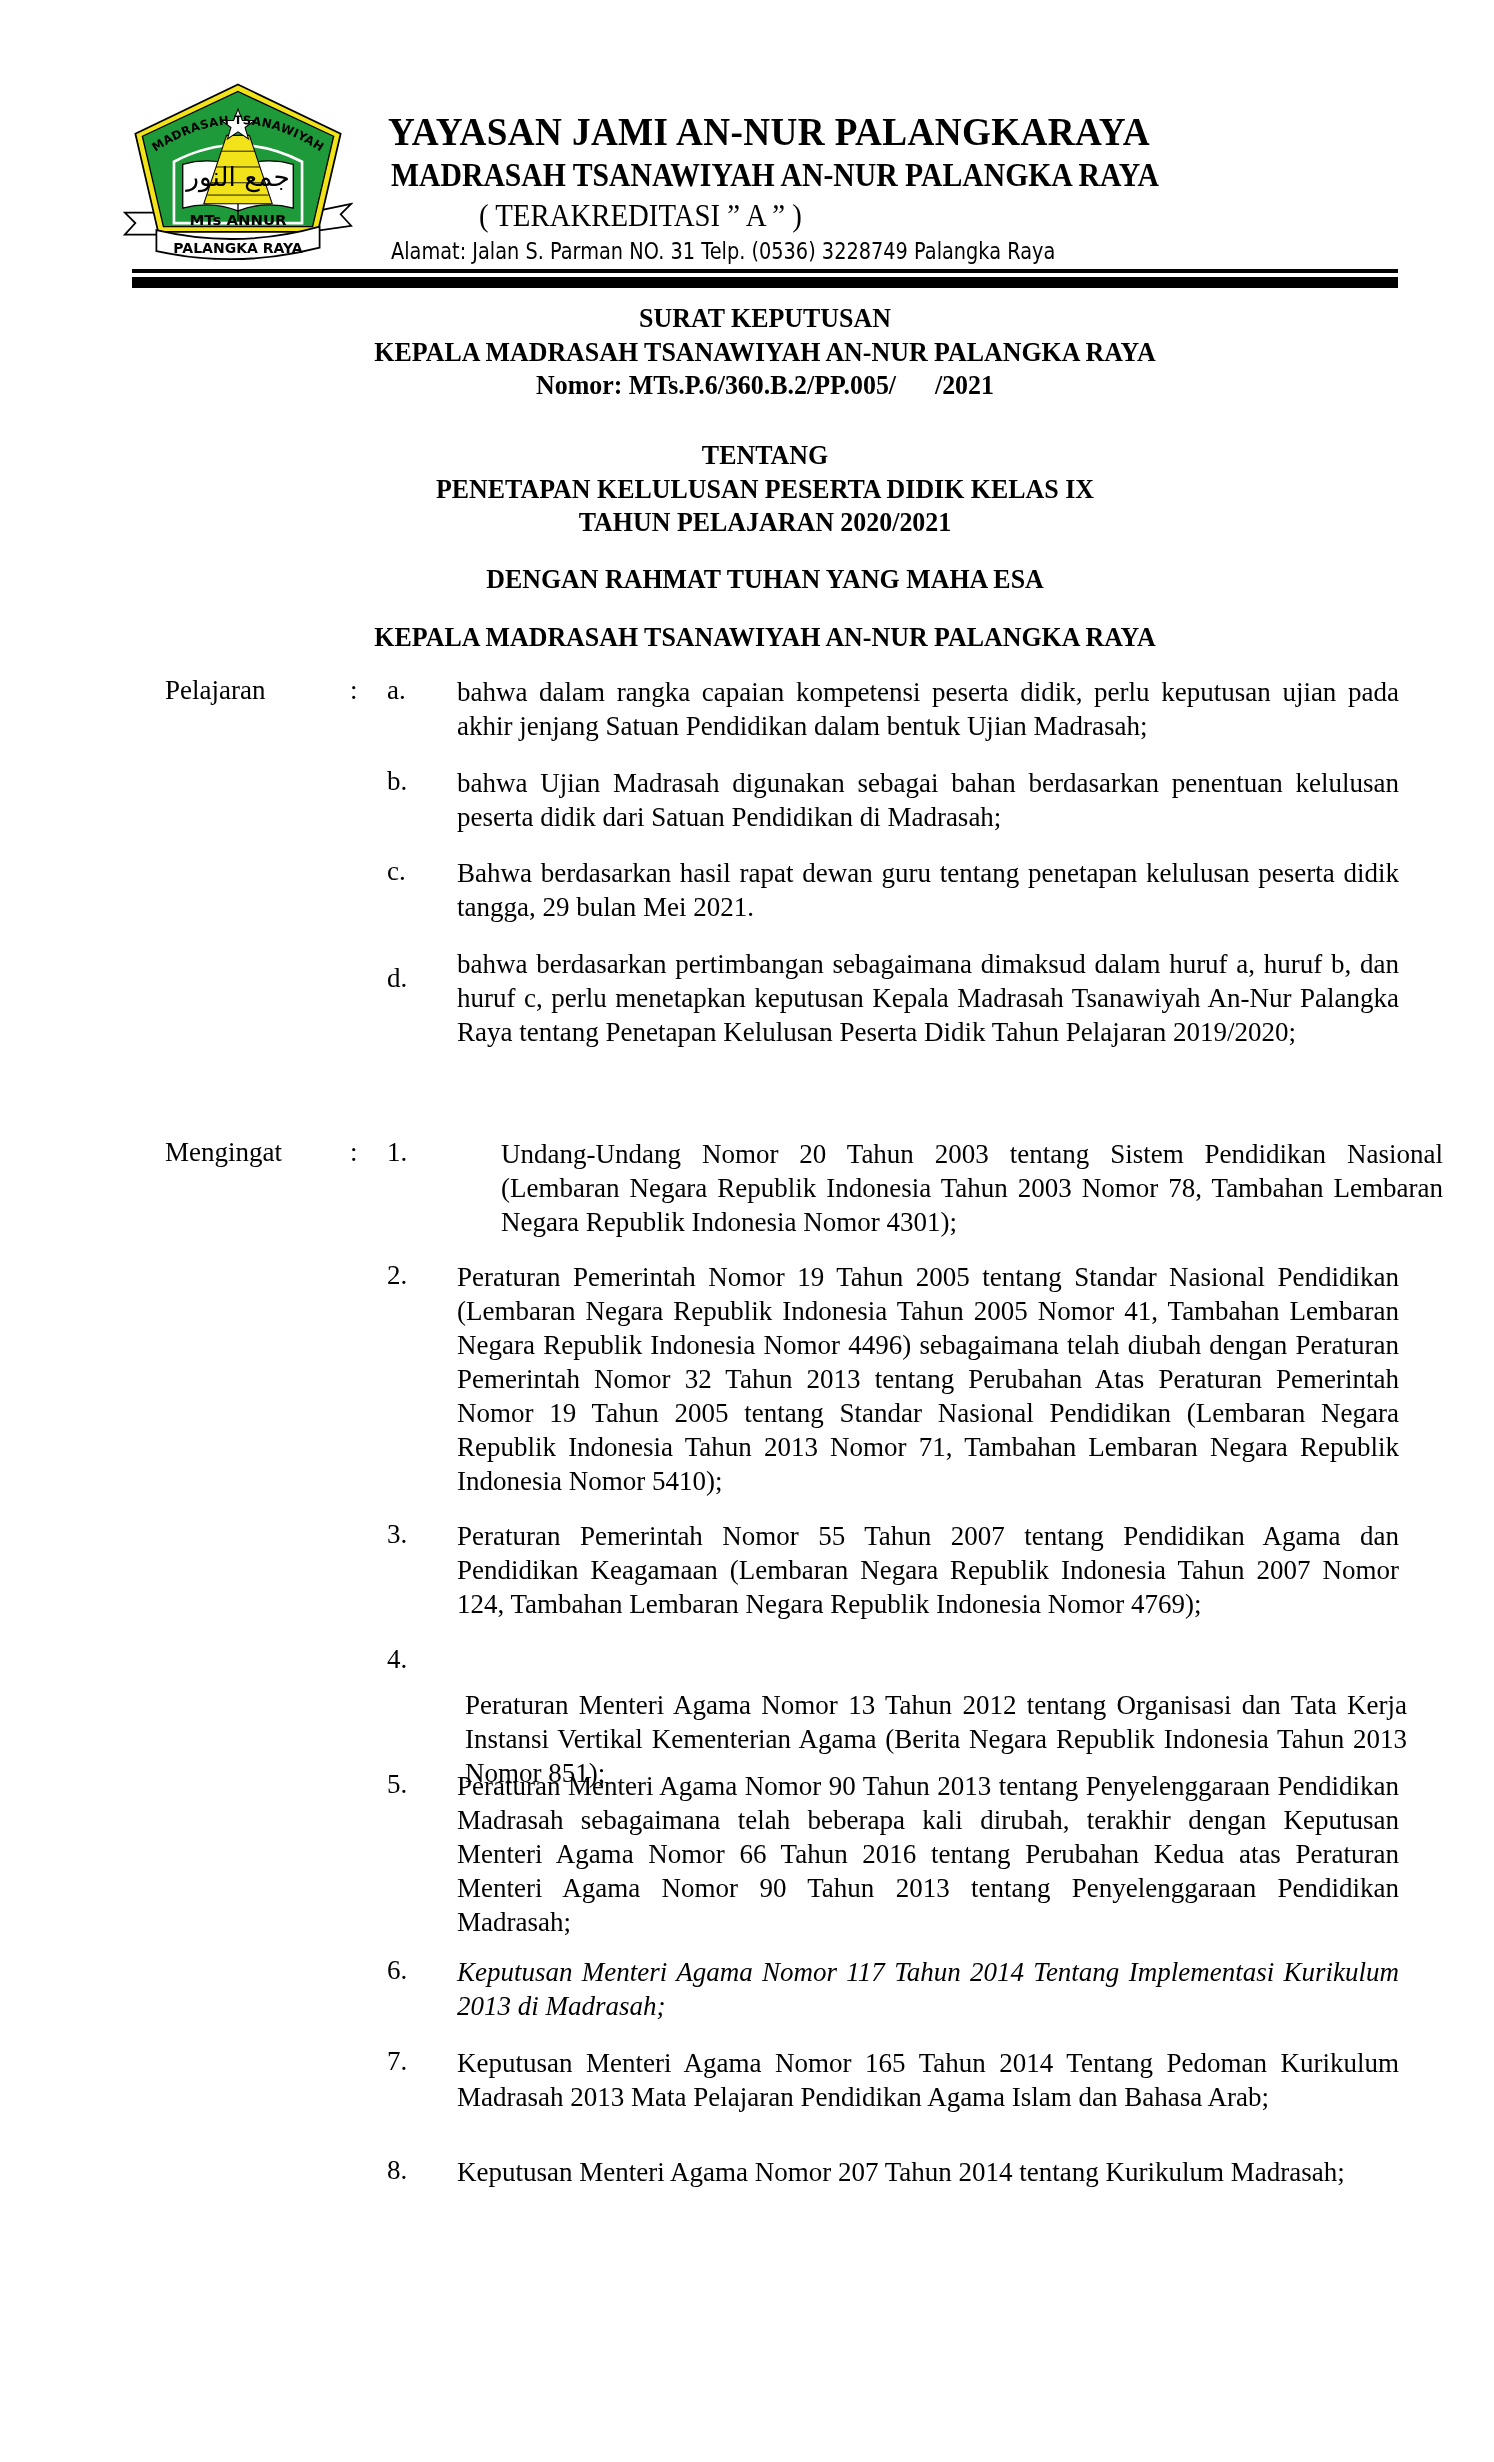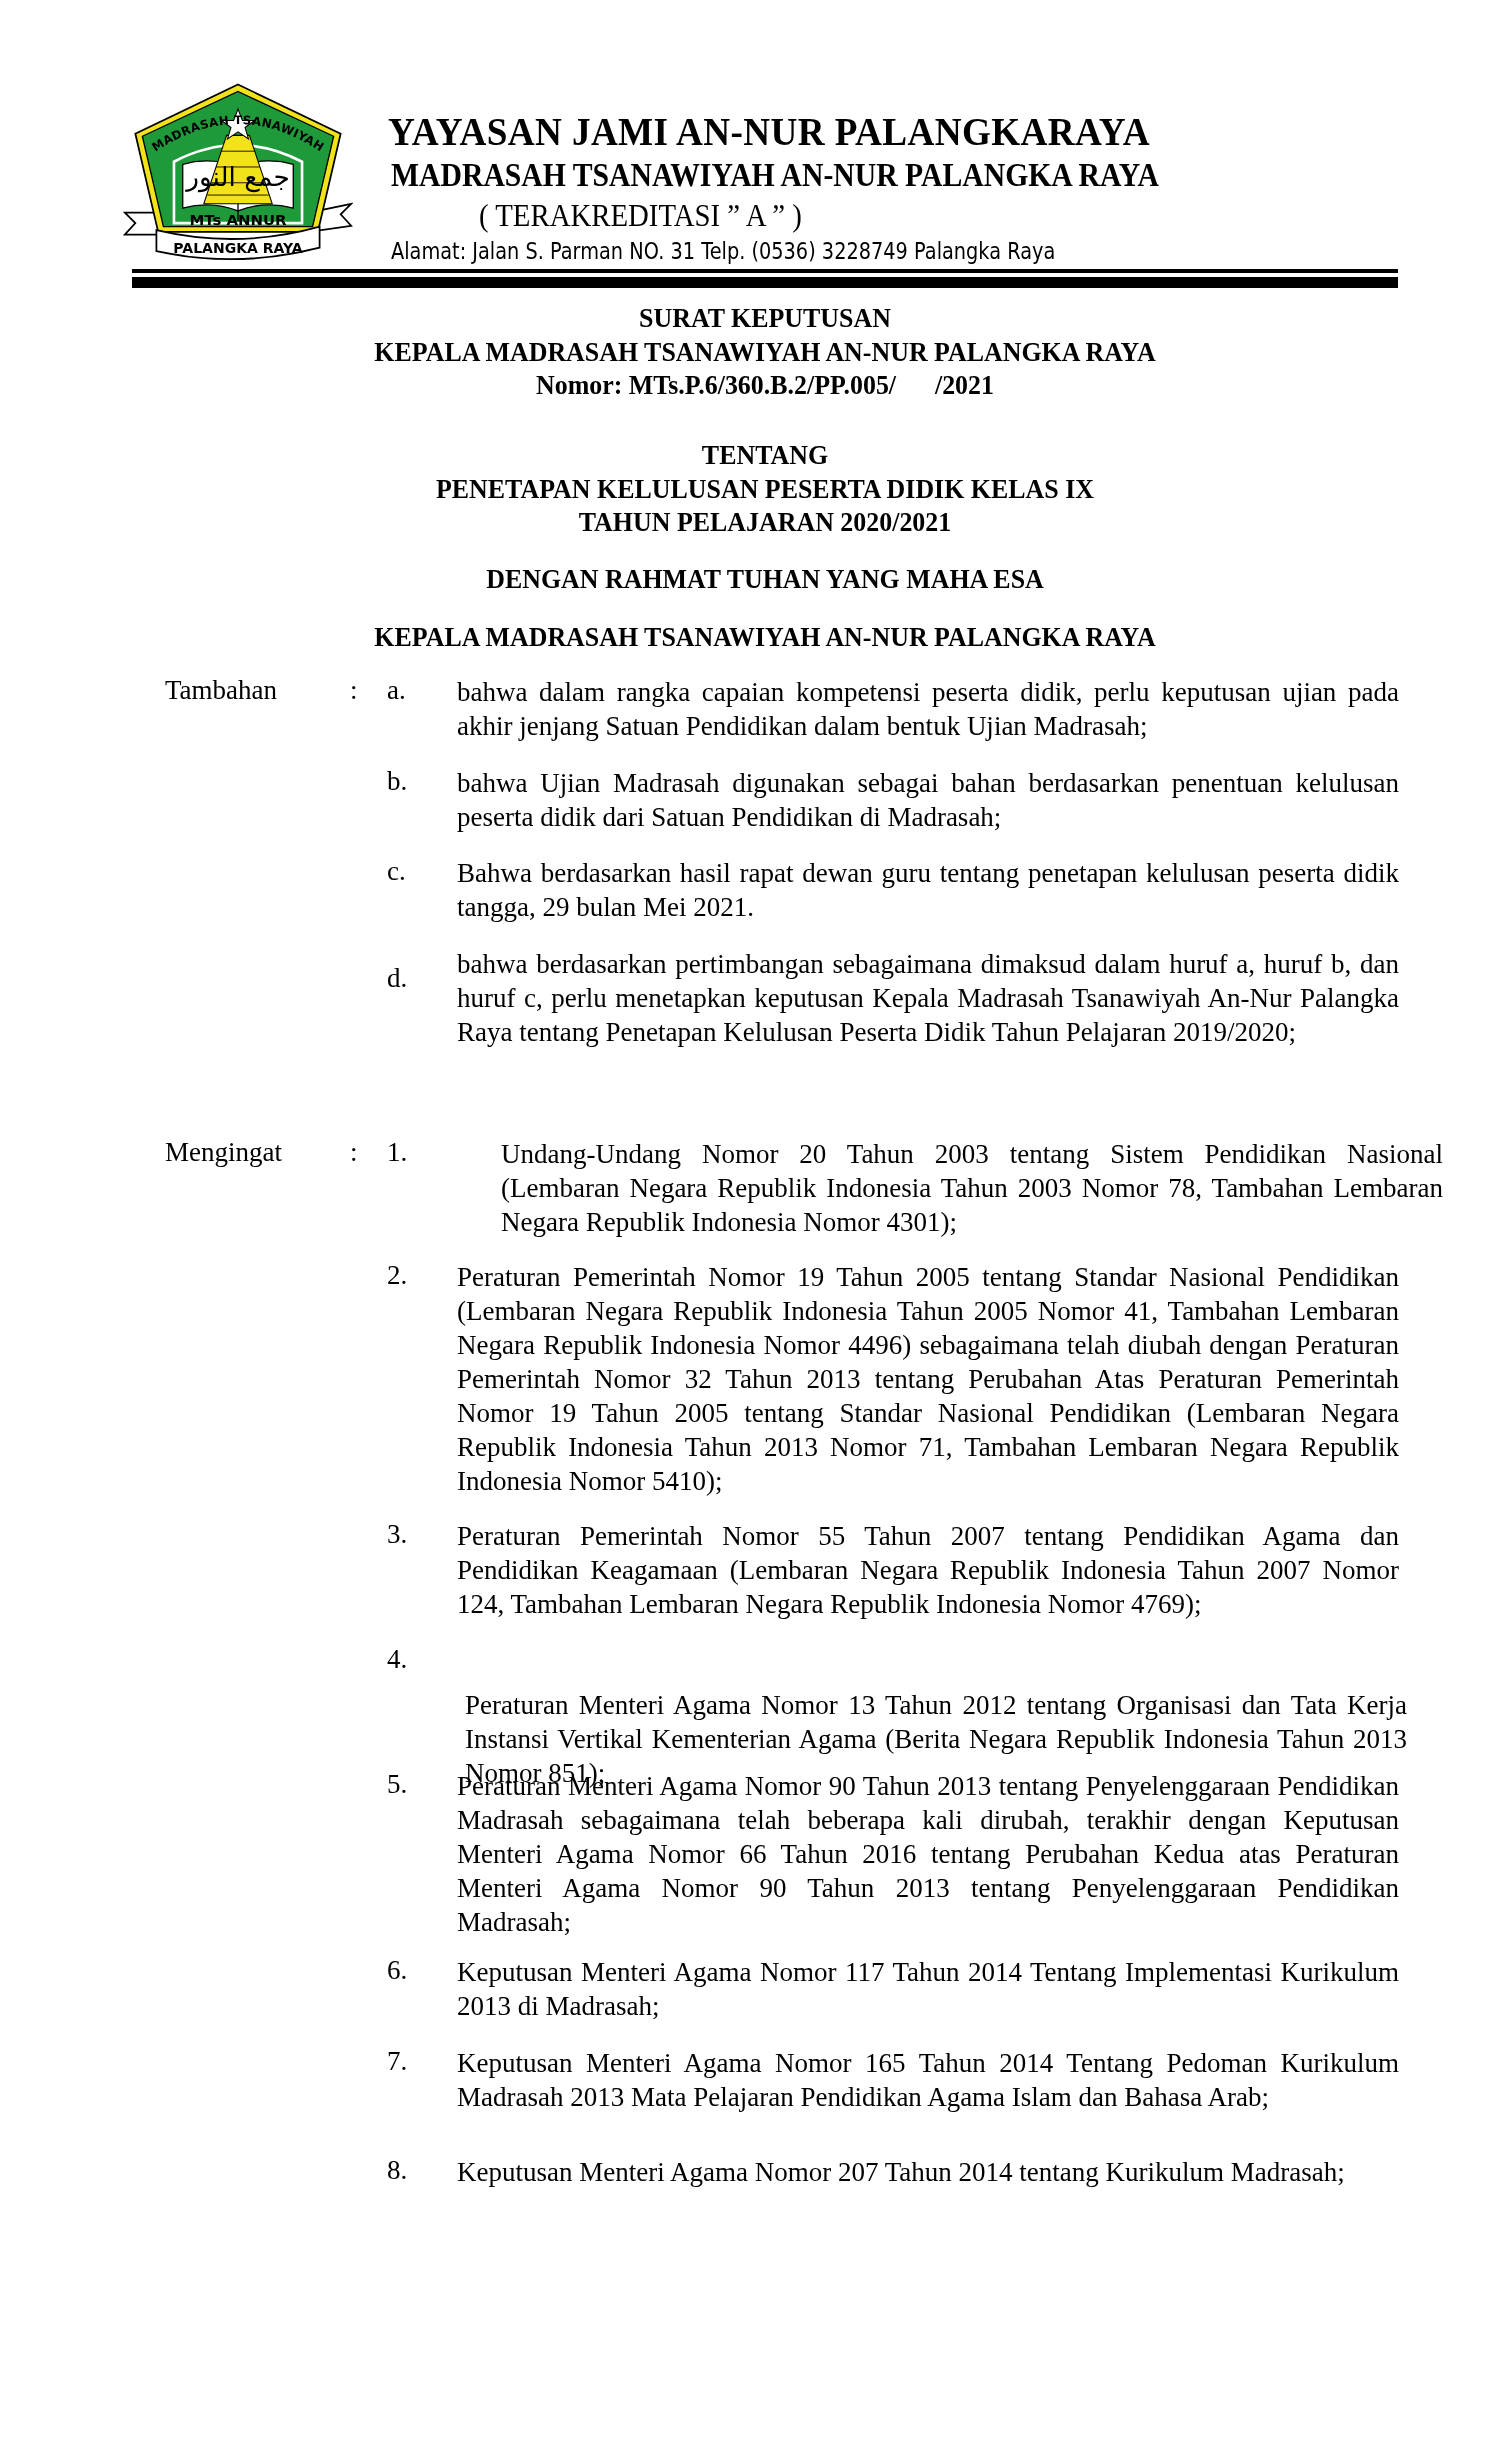--- a/index.html
+++ b/index.html
@@ -85,21 +85,21 @@
   <div class="ctr" style="top:370px; white-space:pre;">Nomor: MTs.P.6/360.B.2/PP.005/      /2021</div>
 
   <div class="ctr" style="top:440px;">TENTANG</div>
   <div class="ctr" style="top:474px;">PENETAPAN KELULUSAN PESERTA DIDIK KELAS IX</div>
   <div class="ctr" style="top:507px;">TAHUN PELAJARAN 2020/2021</div>
 
   <div class="ctr" style="top:564px;">DENGAN RAHMAT TUHAN YANG MAHA ESA</div>
   <div class="ctr" style="top:622px;">KEPALA MADRASAH TSANAWIYAH AN-NUR PALANGKA RAYA</div>
 
   <section>
-    <div class="sec-label" style="top:675px;">Tambahan</div>
+    <div class="sec-label" style="top:675px;">Pelajaran</div>
     <div class="sec-colon" style="top:675px;">:</div>
 
     <div>
       <div class="item-mark" style="top:675px;">a.</div>
       <div class="item-text" style="top:675px;">bahwa dalam rangka capaian kompetensi peserta didik, perlu keputusan ujian pada akhir jenjang Satuan Pendidikan dalam bentuk Ujian Madrasah;</div>
     </div>
     <div>
       <div class="item-mark" style="top:766px;">b.</div>
       <div class="item-text" style="top:766px;">bahwa Ujian Madrasah digunakan sebagai bahan berdasarkan penentuan kelulusan peserta didik dari Satuan Pendidikan di Madrasah;</div>
     </div>
@@ -132,21 +132,21 @@
     <div>
       <div class="item-mark" style="top:1644px;">4.</div>
       <div class="item-text" style="top:1688px;margin-left:8px;">Peraturan Menteri Agama Nomor 13 Tahun 2012 tentang Organisasi dan Tata Kerja Instansi Vertikal  Kementerian Agama (Berita Negara Republik Indonesia Tahun 2013 Nomor 851);</div>
     </div>
     <div>
       <div class="item-mark" style="top:1769px;">5.</div>
       <div class="item-text" style="top:1769px;">Peraturan Menteri Agama Nomor 90 Tahun 2013 tentang Penyelenggaraan Pendidikan Madrasah sebagaimana telah beberapa kali dirubah, terakhir dengan Keputusan Menteri Agama Nomor 66 Tahun 2016 tentang Perubahan Kedua atas Peraturan Menteri Agama Nomor 90 Tahun 2013 tentang Penyelenggaraan Pendidikan Madrasah;</div>
     </div>
     <div>
       <div class="item-mark" style="top:1955px;">6.</div>
-      <div class="item-text" style="top:1955px;">Keputusan Menteri Agama Nomor 117 Tahun 2014 Tentang Implementasi Kurikulum 2013 di Madrasah;</div>
+      <div class="item-text" style="top:1955px;font-style:italic;">Keputusan Menteri Agama Nomor 117 Tahun 2014 Tentang Implementasi Kurikulum 2013 di Madrasah;</div>
     </div>
     <div>
       <div class="item-mark" style="top:2046px;">7.</div>
       <div class="item-text" style="top:2046px;">Keputusan Menteri Agama Nomor 165 Tahun 2014 Tentang Pedoman Kurikulum Madrasah 2013 Mata Pelajaran Pendidikan Agama Islam dan Bahasa Arab;</div>
     </div>
     <div>
       <div class="item-mark" style="top:2155px;">8.</div>
       <div class="item-text" style="top:2155px;">Keputusan Menteri Agama Nomor 207 Tahun 2014 tentang Kurikulum Madrasah;</div>
     </div>
   </section>

